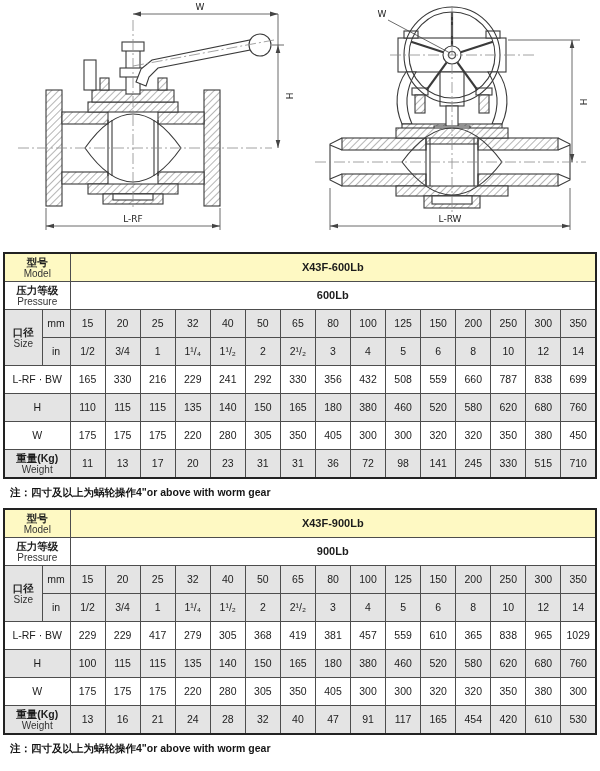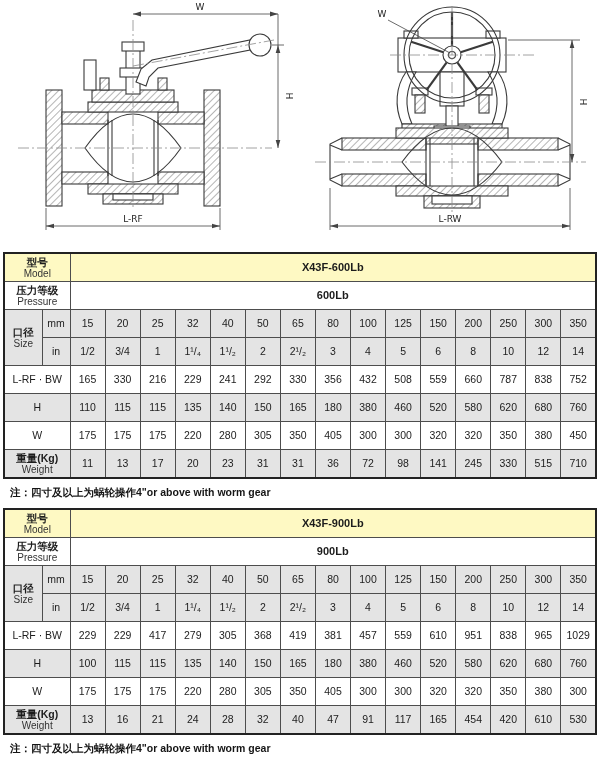--- a/index.html
+++ b/index.html
@@ -253,21 +253,21 @@
           <td class="w">241</td>
           <td class="w">292</td>
           <td class="w">330</td>
           <td class="w">356</td>
           <td class="w">432</td>
           <td class="w">508</td>
           <td class="w">559</td>
           <td class="w">660</td>
           <td class="w">787</td>
           <td class="w">838</td>
-          <td class="w">752</td>
+          <td class="w">699</td>
         </tr>
         <tr>
           <th class="g" colspan="2">H</th>
           <td class="g">110</td>
           <td class="g">115</td>
           <td class="g">115</td>
           <td class="g">135</td>
           <td class="g">140</td>
           <td class="g">150</td>
           <td class="g">165</td>
@@ -404,21 +404,21 @@
           <td class="w">229</td>
           <td class="w">417</td>
           <td class="w">279</td>
           <td class="w">305</td>
           <td class="w">368</td>
           <td class="w">419</td>
           <td class="w">381</td>
           <td class="w">457</td>
           <td class="w">559</td>
           <td class="w">610</td>
-          <td class="w">951</td>
+          <td class="w">365</td>
           <td class="w">838</td>
           <td class="w">965</td>
           <td class="w">1029</td>
         </tr>
         <tr>
           <th class="g" colspan="2">H</th>
           <td class="g">100</td>
           <td class="g">115</td>
           <td class="g">115</td>
           <td class="g">135</td>

